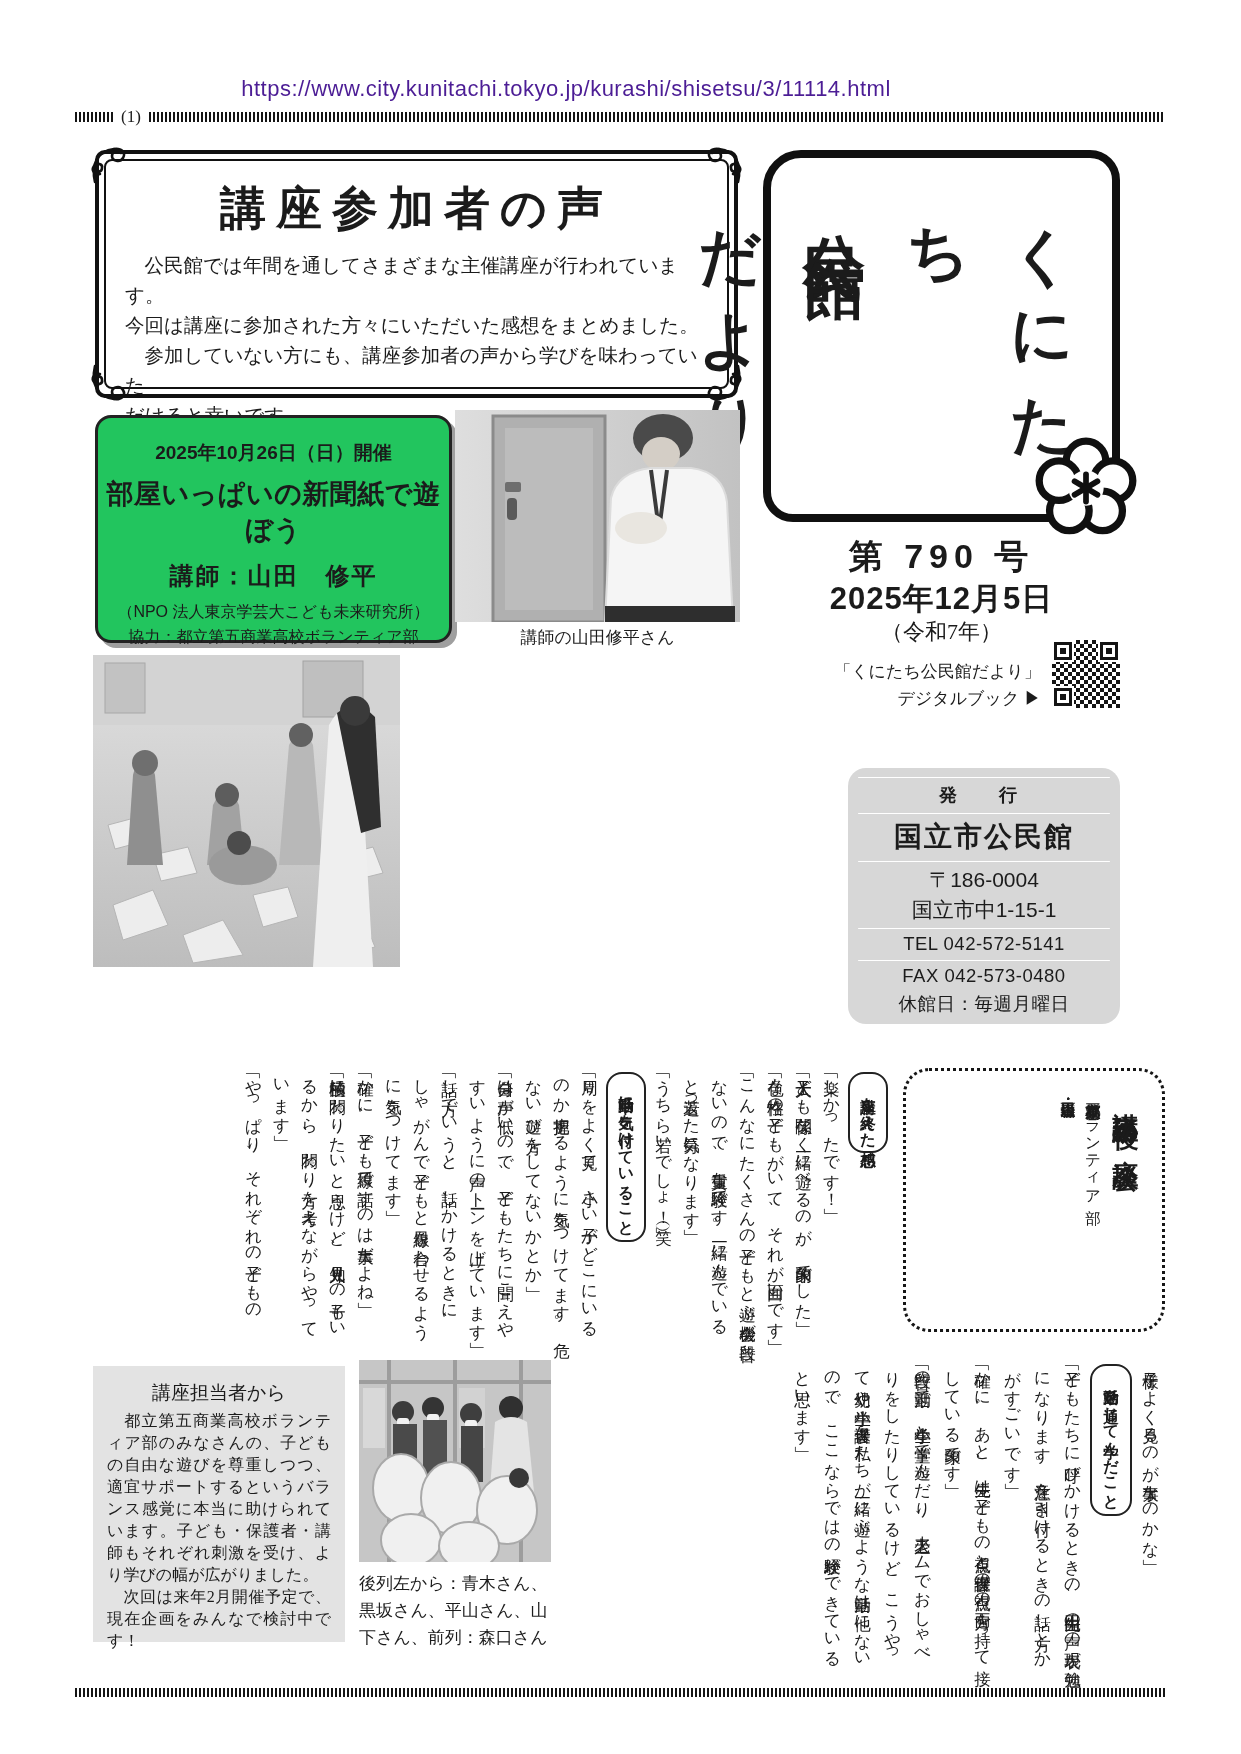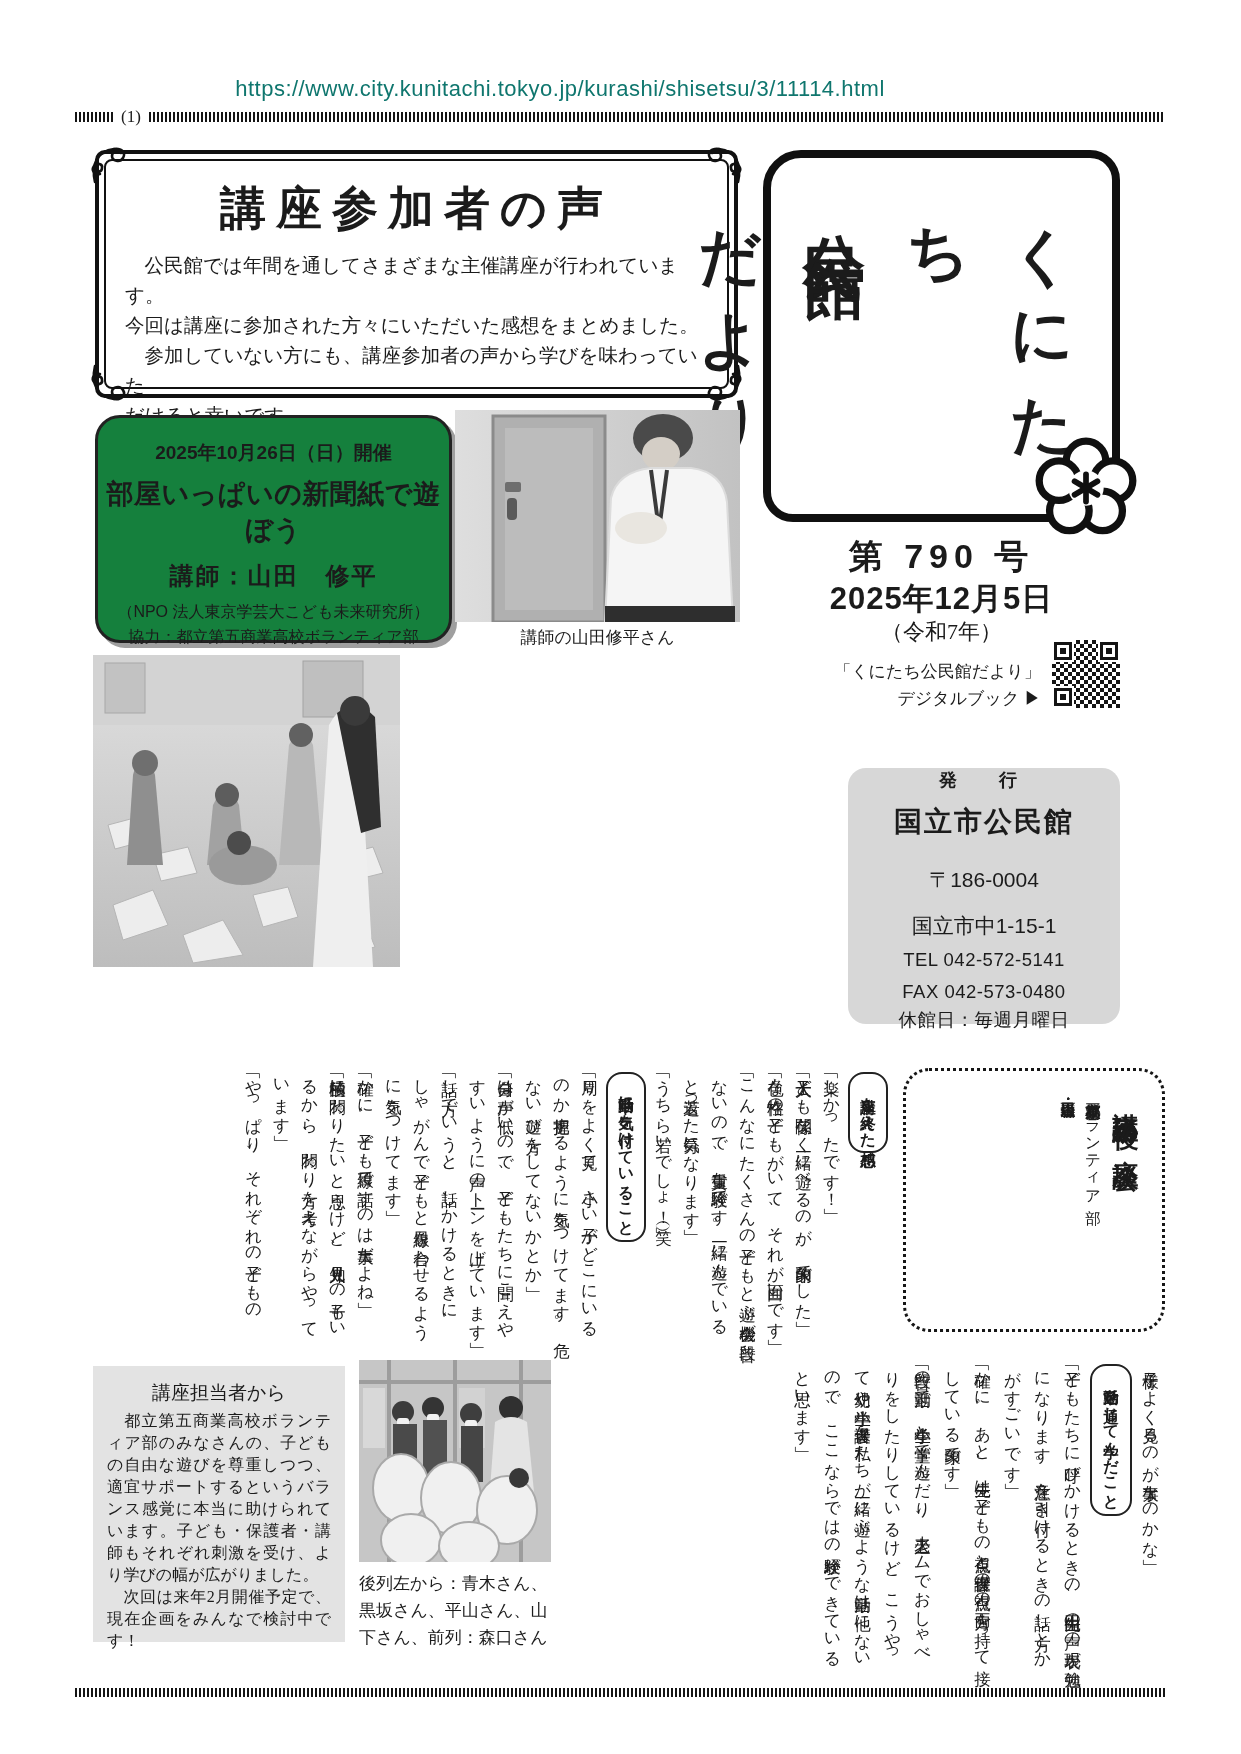--- a/index.html
+++ b/index.html
@@ -1,21 +1,21 @@
 <!DOCTYPE html>
 <html lang="ja"><head>
 <meta charset="utf-8">
 <style>
   html,body{margin:0;padding:0;background:#ffffff;}
   .page{position:relative;width:1241px;height:1754px;background:#fff;color:#1b1b1b;
         font-family:"Liberation Sans",sans-serif;overflow:hidden;}
 
   
-  .url{position:absolute;top:76px;left:90px;width:940px;text-align:center;
-       font-size:22px;color:#0f766e;letter-spacing:.5px;}
+  .url{position:absolute;top:76px;left:96px;width:940px;text-align:center;
+       font-size:22px;color:#4c1d95;letter-spacing:.5px;}
   .rule{background:repeating-linear-gradient(to right,#151515 0 2px,#ffffff 2px 4px);}
   .rule-top{position:absolute;top:112px;left:75px;width:1090px;height:10px;display:flex;align-items:center;}
   .rule-top .seg1{width:38px;height:10px;}
   .rule-top .pnum{font-size:17px;font-family:"Liberation Serif",serif;padding:0 8px;line-height:10px;}
   .rule-top .seg2{flex:1;height:10px;}
   .rule-bottom{position:absolute;top:1688px;left:75px;width:1090px;height:9px;}
 
   
   .lead{position:absolute;left:95px;top:150px;width:635px;height:240px;
         border:4px solid #111;border-radius:10px;}
@@ -49,26 +49,26 @@
   .qr{position:absolute;left:1048px;top:636px;width:76px;height:76px;}
 
   
   .publisher{position:absolute;left:848px;top:768px;width:272px;height:256px;background:#d7d7d7;
         border-radius:18px;display:flex;flex-direction:column;justify-content:center;
         padding:6px 0;box-sizing:border-box;}
   .pub-stripe{height:12px;background:#fff;border-radius:6px;margin:3px 10px;}
   .pub-row{text-align:center;}
   .pub-heading{font-size:18px;font-weight:bold;letter-spacing:12px;padding:3px 0;}
   .pub-name{font-size:28px;font-weight:bold;letter-spacing:2px;padding:2px 8px;}
-  .pub-sub{font-size:21px;padding:1px 9px;margin-top:16px;}
+  .pub-sub{font-size:21px;padding:1px 9px;}
   .pub-line{font-size:18.5px;padding:2px 0;letter-spacing:.5px;}
 
   
-  .event{position:absolute;left:95px;top:415px;width:357px;height:228px;background:#15803d;
-        border:3.5px solid #222;border-radius:25px;box-shadow:5px 5px 0 #9f9f9f;
+  .event{position:absolute;left:95px;top:415px;width:357px;height:228px;background:#22c55e;
+        border:3.5px solid #222;border-radius:16px;box-shadow:5px 5px 0 #9f9f9f;
         box-sizing:border-box;text-align:center;padding-top:22px;}
   .ev-date{font-size:19px;font-weight:bold;}
   .ev-series{font-size:19px;font-weight:bold;margin-top:4px;}
   .ev-title{font-size:27px;font-weight:900;margin-top:10px;letter-spacing:.5px;}
   .ev-lect{font-size:24px;font-weight:bold;margin-top:12px;letter-spacing:2px;}
   .ev-org{font-size:16px;margin-top:10px;}
   .ev-support{font-size:16px;margin-top:4px;}
 
   
   .photo{position:absolute;overflow:hidden;background:#cfcfcf;}

